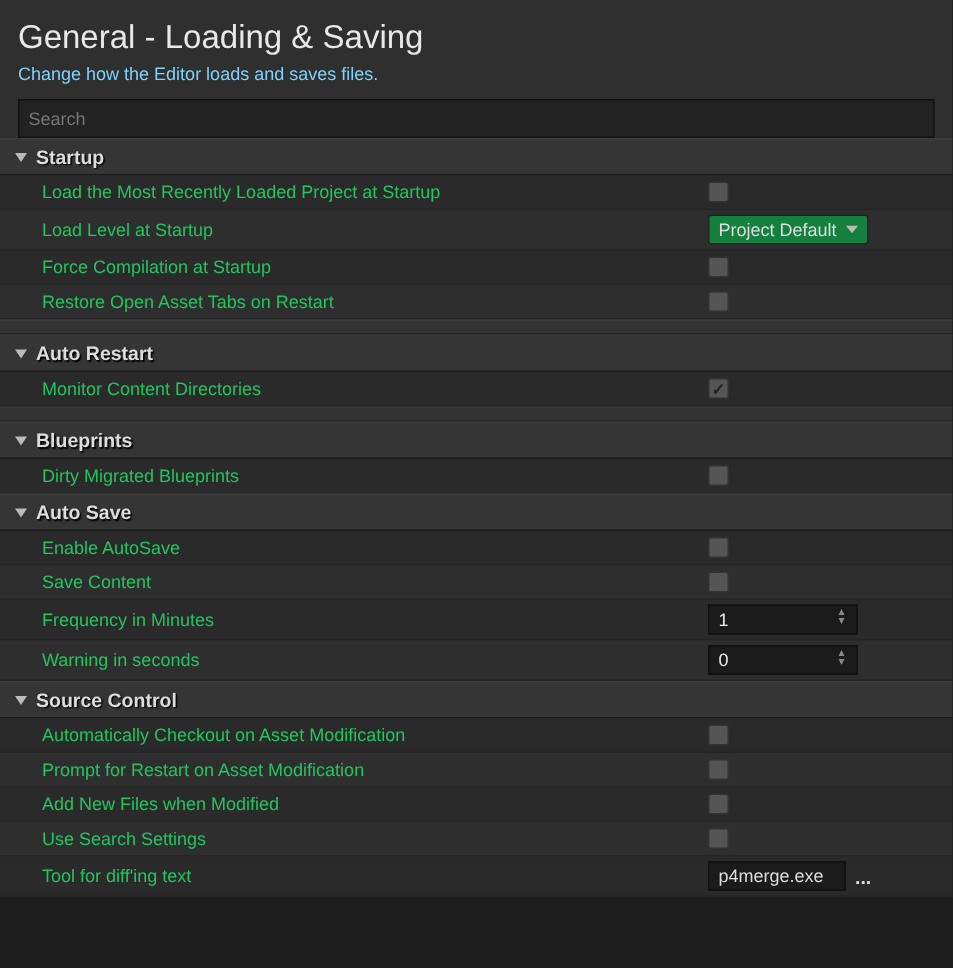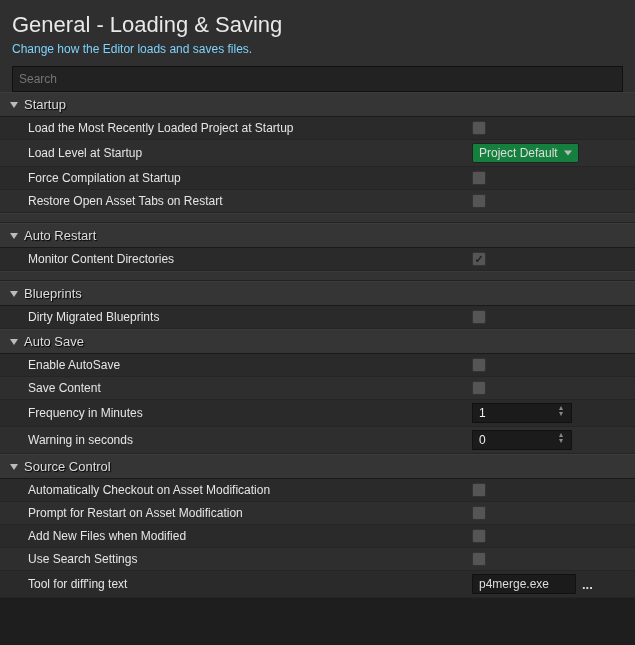--- a/index.html
+++ b/index.html
@@ -5,39 +5,39 @@
 * { margin:0; padding:0; box-sizing:border-box; }
 body { background:#1e1e1e; font-family:"Segoe UI",Tahoma,sans-serif; color:#ccc; font-size:13px; width:635px; }
 .panel { background:#2f2f2f; padding:12px 12px 0 12px; }
 .title { font-size:22px; font-weight:400; color:#e8e8e8; margin-bottom:4px; white-space:pre; }
 .subtitle { font-size:12px; color:#7dd3fc; margin-bottom:10px; }
 .search { width:100%; background:#222; border:1px solid #111; color:#aaa; padding:5px 6px; font-size:12px; outline:none; }
 
 .sect { background:#2a2a2a; }
 .sect-head { background:#353535; padding:4px 10px; border-top:1px solid #3c3c3c; border-bottom:1px solid #1a1a1a; display:flex; align-items:center; }
 .sect-head .arrow { width:0; height:0; border-left:4px solid transparent; border-right:4px solid transparent; border-top:6px solid #bbb; margin-right:6px; }
-.sect-head .lbl { font-weight:normal; color:#ddd; text-shadow:1px 1px 1px #000; }
+.sect-head .lbl { font-weight:bold; color:#ddd; text-shadow:1px 1px 1px #000; }
 
 .row { display:flex; align-items:center; border-bottom:1px solid #252525; }
 .row:nth-child(odd){ background:#2e2e2e; }
 .row:nth-child(even){ background:#2a2a2a; }
-.cell-l { flex:0 0 466px; padding:4px 6px 4px 28px; font-size:12px; color:#e5e5e5; }
+.cell-l { flex:0 0 466px; padding:4px 6px 4px 28px; font-size:12px; color:#22c55e; }
 .cell-r { flex:1; padding:3px 6px; display:flex; align-items:center; gap:4px; }
 
 .chk { width:14px; height:14px; background:#555; border:1px solid #333; border-radius:2px; display:inline-flex; align-items:center; justify-content:center; }
 .chk.checked::after { content:"✓"; font-size:11px; color:#222; font-weight:bold; }
 
 .dropdown { background:#15803d; border:1px solid #222; border-radius:2px; padding:2px 20px 2px 6px; font-size:12px; color:#ddd; position:relative; min-width:100px; }
 .dropdown::after { content:""; position:absolute; right:6px; top:50%; transform:translateY(-50%); border-left:4px solid transparent; border-right:4px solid transparent; border-top:5px solid #bbb; }
 
 .numbox { background:#1b1b1b; border:1px solid #111; color:#eee; padding:2px 18px 2px 6px; width:100px; font-size:12px; position:relative; }
 .numbox .spin { position:absolute; right:2px; top:1px; display:flex; flex-direction:column; }
 .numbox .spin span { width:10px; height:6px; font-size:8px; line-height:5px; color:#888; }
 
-.textbox { background:#1b1b1b; border:1px solid #111; color:#ddd; padding:2px 6px; width:104px; font-size:12px; }
+.textbox { background:#1b1b1b; border:1px solid #111; color:#ddd; padding:2px 6px; width:92px; font-size:12px; }
 .ellipsis { color:#ddd; font-weight:bold; padding:0 2px; cursor:pointer; }
 .gap { height:10px; background:#333; border-top:1px solid #3a3a3a; border-bottom:1px solid #222; }
 </style>
 </head>
 <body>
 
 <div class="panel">
   <div class="title">General - Loading &amp; Saving</div>
   <div class="subtitle">Change how the Editor loads and saves files.</div>
   <input class="search" placeholder="Search" style="">

